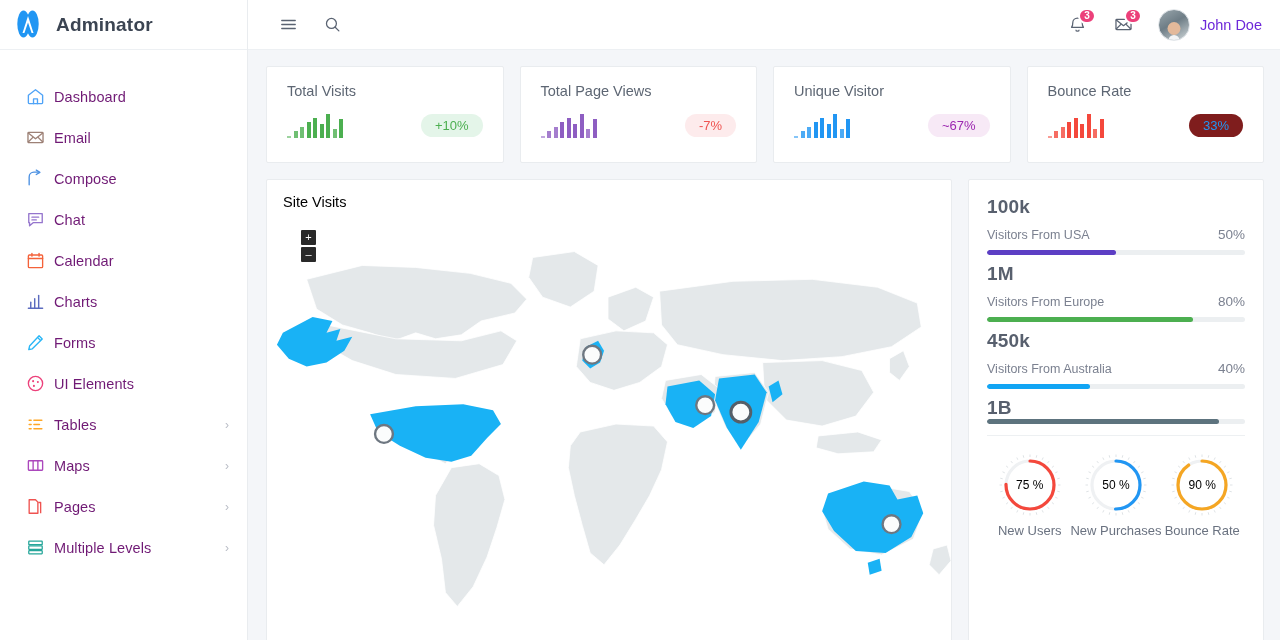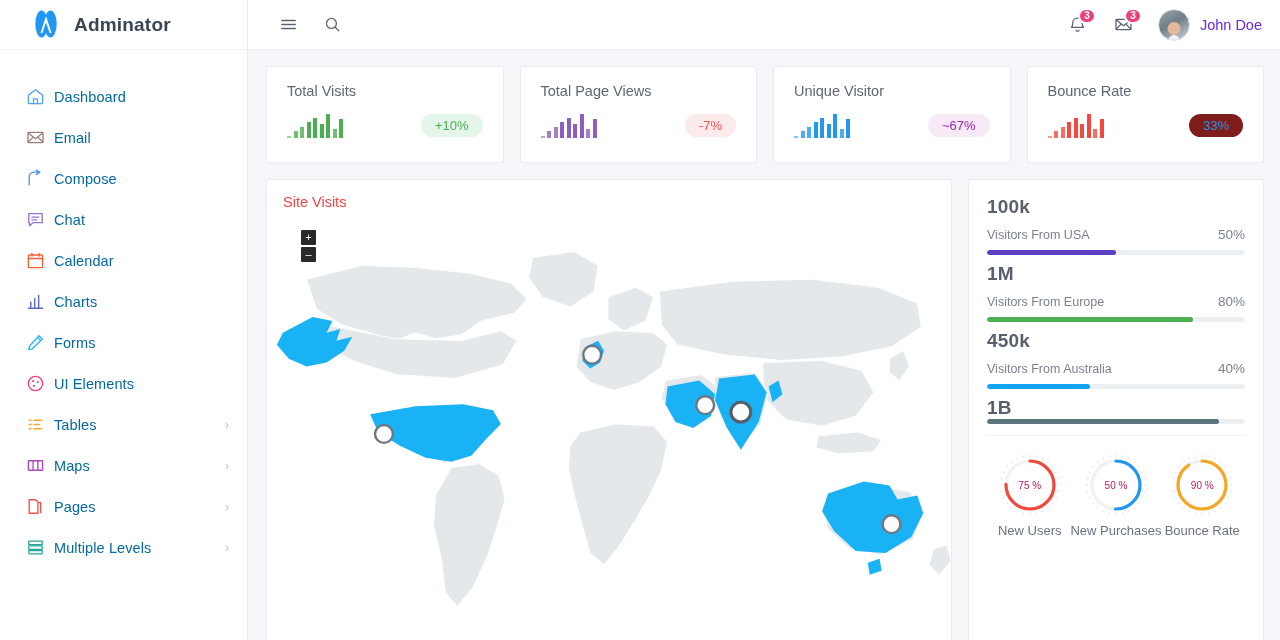--- a/index.html
+++ b/index.html
@@ -12,32 +12,32 @@
   .app { display: flex; width: 1280px; height: 640px; }
 
   
   .sidebar {
     width: 248px; min-width: 248px; height: 640px;
     background: #fff; border-right: 1px solid #e9ecef;
     display: flex; flex-direction: column;
   }
   .brand {
     height: 50px; display: flex; align-items: center; gap: 12px;
-    padding-left: 30px; border-bottom: 1px solid #edf0f3;
+    padding-left: 12px; border-bottom: 1px solid #edf0f3;
   }
   .brand-logo { width: 32px; height: 32px; position: relative; }
   .brand-title { font-size: 19px; color: #3b4452; font-weight: 600; letter-spacing: .2px; }
   .nav { padding-top: 26px; }
   .nav-item {
     height: 41px; display: flex; align-items: center;
     padding-left: 16px; padding-right: 18px; cursor: pointer;
     position: relative;
   }
   .nav-ico { width: 38px; min-width: 38px; display: flex; align-items: center; justify-content: center; }
-  .nav-label { font-size: 14.5px; color: #0369a1; letter-spacing: .1px; }
+  .nav-label { font-size: 14.5px; color: #701a75; letter-spacing: .1px; }
   .nav-caret { margin-left: auto; color: #b9bdc6; font-size: 12px; line-height: 1; }
 
   
   .main { flex: 1; height: 640px; display: flex; flex-direction: column; min-width: 0; }
   .topbar {
     height: 50px; background: #fff; display: flex; align-items: center;
     padding: 0 18px 0 20px; border-bottom: 1px solid #edf0f3;
   }
   .tb-icon { width: 40px; height: 40px; display: flex; align-items: center; justify-content: center; cursor: pointer; }
   .tb-right { margin-left: auto; display: flex; align-items: center; gap: 6px; }
@@ -79,21 +79,21 @@
     margin-left: auto; border-radius: 14px; font-size: 13px;
     padding: 5px 14px; font-weight: 400; line-height: 1;
   }
 
   
   .lower { display: flex; gap: 16px; margin-top: 16px; height: 464px; }
   .map-card {
     flex: 1; background: #fff; border: 1px solid #e9ecef; border-radius: 2px;
     padding: 14px 16px; position: relative; overflow: hidden; min-width: 0;
   }
-  .card-head { font-size: 14.5px; color: #ef4444; }
+  .card-head { font-size: 14.5px; color: #000000; }
   .zoom-ctrl { position: absolute; left: 34px; top: 50px; display: flex; flex-direction: column; gap: 2px; }
   .zbtn {
     width: 15px; height: 15px; background: #292929; color: #fff;
     display: flex; align-items: center; justify-content: center;
     font-size: 11px; line-height: 1; cursor: pointer; border-radius: 1px;
     font-family: "Liberation Sans", sans-serif;
   }
   .map-wrap { position: absolute; inset: 38px 0 0 0; }
   .map-wrap svg { width: 100%; height: 100%; display: block; }
 
@@ -111,21 +111,21 @@
   .fill { height: 5px; border-radius: 3px; }
 
   .divider { height: 1px; background: #edf0f2; margin: 3px 0 0 0; }
 
   .donuts { display: flex; justify-content: space-between; padding: 18px 2px 0 2px; }
   .donut-cell { display: flex; flex-direction: column; align-items: center; width: 92px; }
   .donut { position: relative; width: 62px; height: 62px; }
   .donut svg { width: 62px; height: 62px; display: block; }
   .donut span {
     position: absolute; inset: 0; display: flex; align-items: center; justify-content: center;
-    font-size: 10px; color: #be185d;
+    font-size: 12px; color: #000000;
   }
   .donut-label { font-size: 13px; color: #6a7280; margin-top: 7px; white-space: nowrap; }
 </style>
 </head>
 <body>
 
 <div class="app">
 
   <aside class="sidebar">
     <div class="brand">

